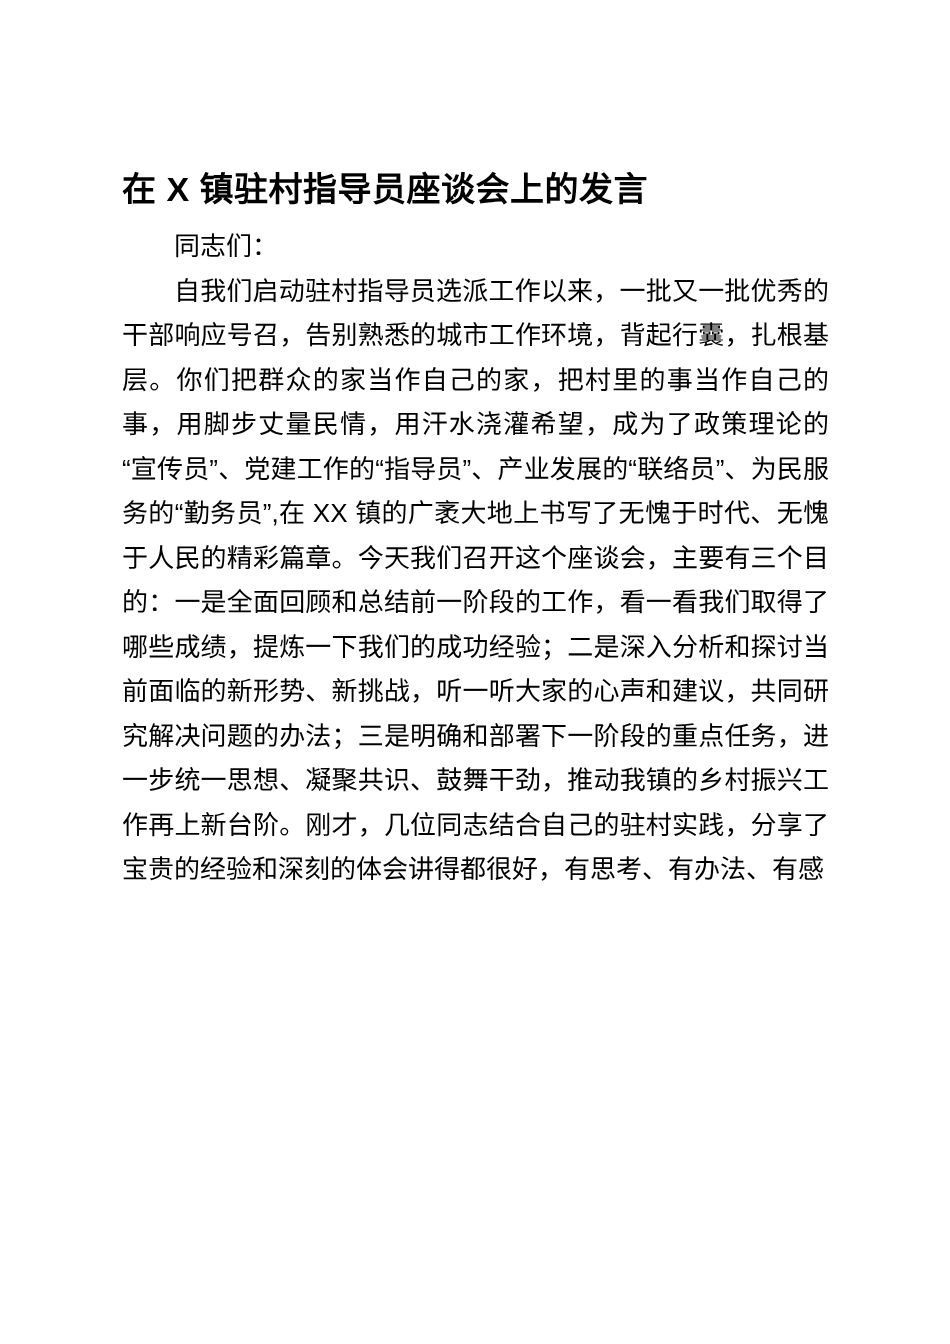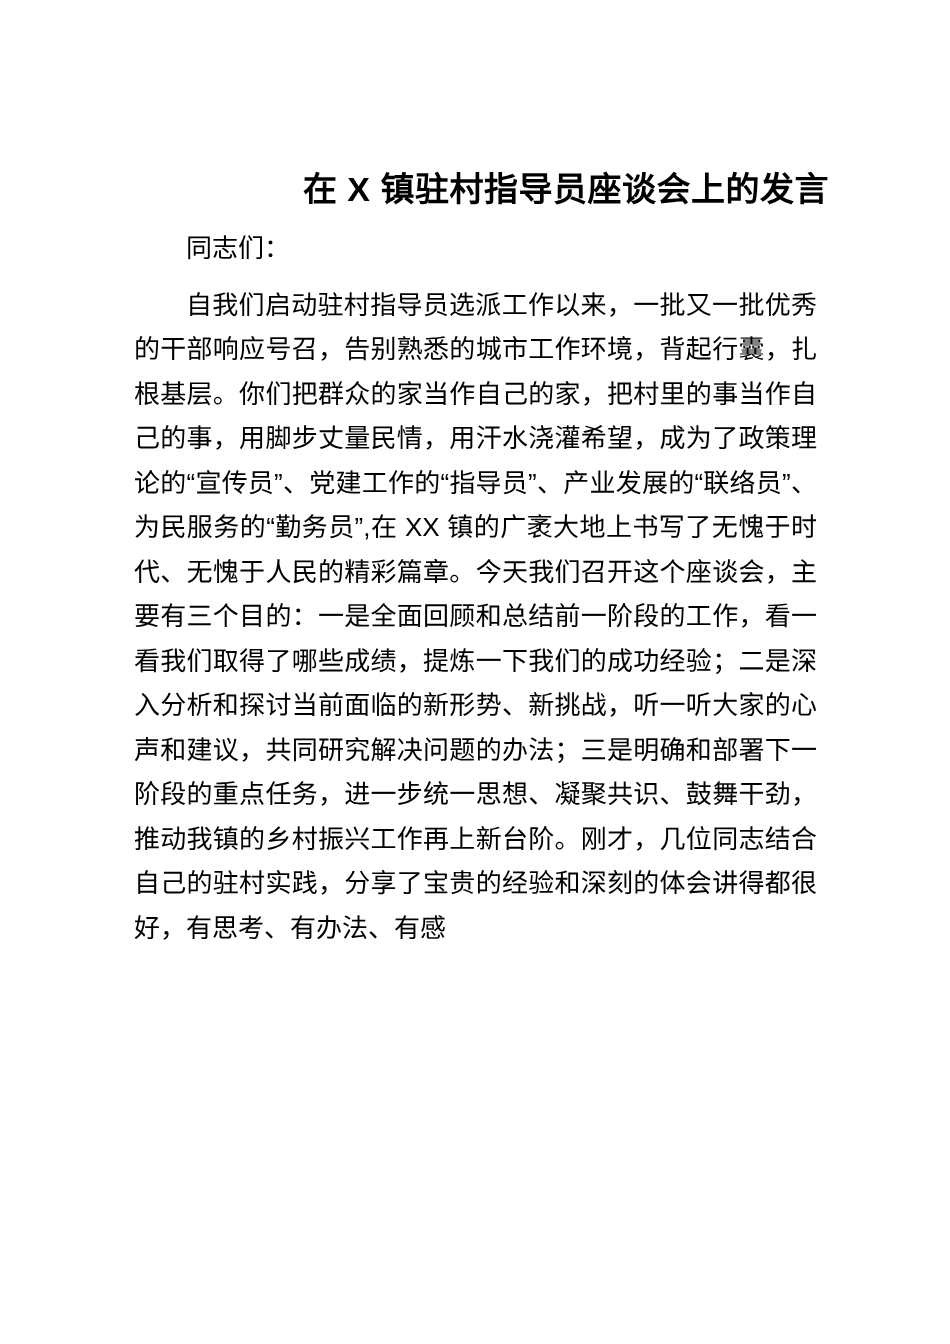--- a/index.html
+++ b/index.html
@@ -15,30 +15,30 @@
     background: #ffffff;
     color: #000000;
     overflow: hidden;
     padding: 164px 121px 0 122px;
     font-family: "Liberation Sans", sans-serif;
   }
   .title {
     font-size: 34px;
     font-weight: 700;
     line-height: 50px;
-    text-align: right;
+    text-align: left;
     margin: 0 0 10px 0;
     letter-spacing: 0.5px;
   }
   .para {
     font-size: 26px;
     line-height: 44.5px;
     text-indent: 2em;
     text-align: justify;
-    margin: 12px;
+    margin: 0;
     word-break: break-all;
   }
 </style>
 </head>
 <body>
 
 <div class="page">
   <h1 class="title">在 X 镇驻村指导员座谈会上的发言</h1>
 
   <p class="para">同志们：</p>

